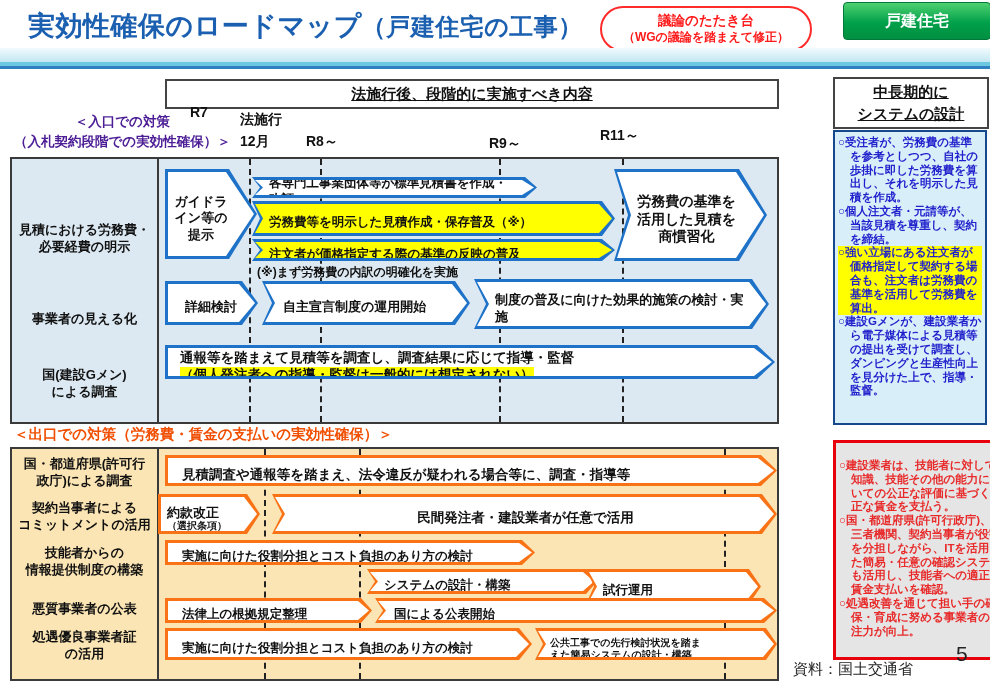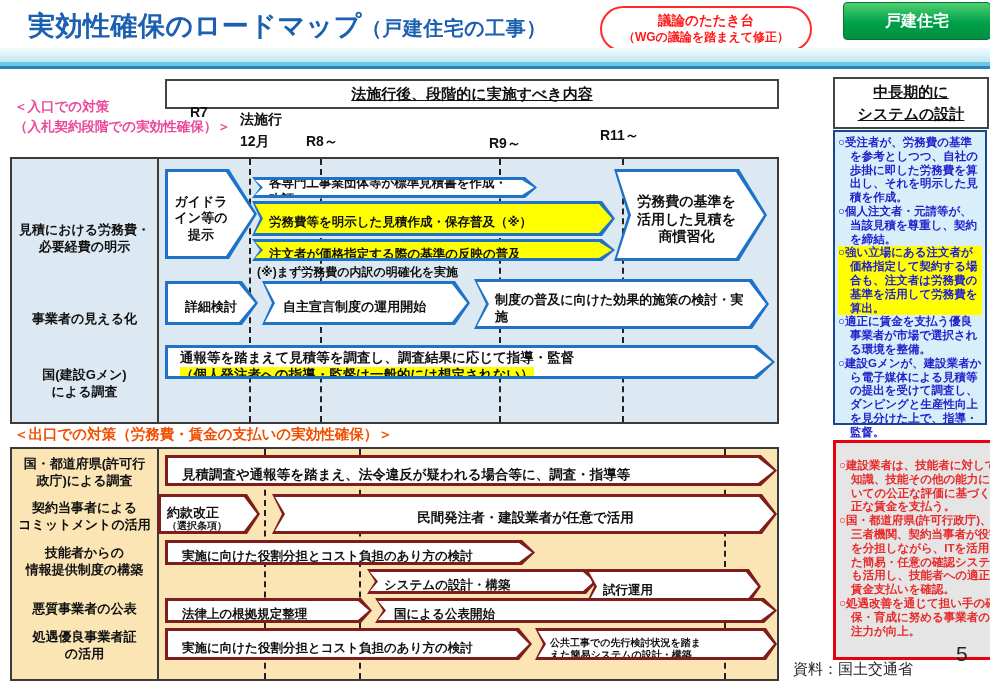--- a/index.html
+++ b/index.html
@@ -2,58 +2,58 @@
 <html><head>
 <meta charset="utf-8">
 <style>
   html,body{margin:0;padding:0;background:#fff;}
   .page{position:relative;width:990px;height:691px;background:#fff;overflow:hidden;
         font-family:"Liberation Sans","DejaVu Sans",sans-serif;color:#111;}
   .abs{position:absolute;}
 
   
   .title{left:28px;top:8px;font-size:27px;font-weight:bold;color:#1a5fb0;letter-spacing:.5px;}
-  .title .paren{font-size:20px;}
+  .title .paren{font-size:24px;}
   .badge{left:600px;top:6px;width:208px;height:42px;border:2px solid #ff2a2a;border-radius:24px;
          color:#ff1a1a;text-align:center;font-weight:bold;background:#fff;
          display:flex;flex-direction:column;justify-content:center;line-height:1.25;}
   .badge .l1{font-size:13.5px;} .badge .l2{font-size:12px;}
   .greenbtn{left:843px;top:2px;width:146px;height:36px;border:1px solid #00783a;border-radius:4px;
             background:linear-gradient(180deg,#4fd070 0%,#00a04a 55%,#008f40 100%);
             color:#fff;font-weight:bold;font-size:16px;display:flex;align-items:center;justify-content:center;}
   .band1{left:0;top:48px;width:990px;height:14px;background:linear-gradient(180deg,#f2fbfe 0%,#c2e6f2 100%);}
   .band2{left:0;top:62px;width:990px;height:4px;background:#6cc7e0;}
   .band3{left:0;top:66px;width:990px;height:3px;background:#2f7fc1;}
 
   
   .phasehead{left:165px;top:79px;width:610px;height:26px;background:#fff;border:2px solid #444;
              display:flex;align-items:center;justify-content:center;font-size:15px;font-weight:bold;}
   .phasehead span{text-decoration:underline;}
   .futurehead{left:833px;top:77px;width:152px;height:48px;background:#fff;border:2px solid #444;
               display:flex;flex-direction:column;align-items:center;justify-content:center;
               font-size:15px;font-weight:bold;line-height:1.45;}
   .futurehead span{text-decoration:underline;}
-  .entryhead{left:14px;top:97px;color:#ec4899;font-size:13.5px;font-weight:bold;line-height:1.5;}
+  .entryhead{left:14px;top:112px;color:#4c1d95;font-size:13.5px;font-weight:bold;line-height:1.5;text-align:center;}
 
   
   .tl{font-size:14px;font-weight:bold;color:#111;}
 
   
   .entrybox{left:10px;top:157px;width:765px;height:263px;background:#dce9f2;border:2px solid #3a3a3a;}
   .exitbox{left:10px;top:447px;width:765px;height:230px;background:#fbe5b4;border:2px solid #3a3a3a;}
   .coldiv{top:0;bottom:0;width:2px;background:#3a3a3a;left:145px;}
   .dash{top:0;bottom:0;width:0;border-left:2px dashed #222;z-index:1;}
   .rowlabel{left:0;width:145px;display:flex;flex-direction:column;align-items:center;justify-content:center;
             text-align:center;font-size:13px;font-weight:600;line-height:1.3;z-index:2;}
 
   
   .arr{position:absolute;z-index:2;}
   .arr>.inner{position:absolute;inset:3px;display:flex;align-items:center;overflow:hidden;}
   .blue{background:#1e72c8;} .blue>.inner{background:#fff;}
-  .red{background:#7f1d1d;} .red>.inner{background:#fff;}
+  .red{background:#f97316;} .red>.inner{background:#fff;}
   .yf>.inner{background:#ffff00;}
   .cp-point{clip-path:polygon(0 0,calc(100% - var(--tip,14px)) 0,100% 50%,calc(100% - var(--tip,14px)) 100%,0 100%);}
   .cp-notch{clip-path:polygon(0 0,calc(100% - var(--tip,14px)) 0,100% 50%,calc(100% - var(--tip,14px)) 100%,0 100%,var(--notch,10px) 50%);}
   .atx{font-size:13px;font-weight:600;line-height:1.25;width:100%;padding:0 16px 0 12px;box-sizing:border-box;margin-top:9px;}
   .ctr{text-align:center;}
   .hl{background:#ffff00;}
 
   .notetx{font-size:12px;font-weight:600;z-index:2;}
 
   
@@ -176,21 +176,20 @@
         <span class="hl" style="display:inline-block;">（個人発注者への指導・監督は一般的には想定されない）</span>
       </span>
         </div>
     </div>
   </div>
 
   <div class="abs bluebar">
     <div class="sbitem">○受注者が、労務費の基準を参考としつつ、自社の歩掛に即した労務費を算出し、それを明示した見積を作成。</div>
     <div class="sbitem">○個人注文者・元請等が、当該見積を尊重し、契約を締結。</div>
     <div class="sbitem hl">○強い立場にある注文者が価格指定して契約する場合も、注文者は労務費の基準を活用して労務費を算出。</div>
-    <div class="sbitem">○適正に賃金を支払う優良事業者が市場で選択される環境を整備。</div>
     <div class="sbitem">○建設Gメンが、建設業者から電子媒体による見積等の提出を受けて調査し、ダンピングと生産性向上を見分けた上で、指導・監督。</div>
   </div>
 
   <div class="abs exithead">＜出口での対策（労務費・賃金の支払いの実効性確保）＞</div>
 
   <div class="abs exitbox">
     <div class="abs dash" style="left:252px;"></div>
     <div class="abs dash" style="left:347px;"></div>
     <div class="abs dash" style="left:712px;"></div>
     <div class="abs coldiv"></div>

